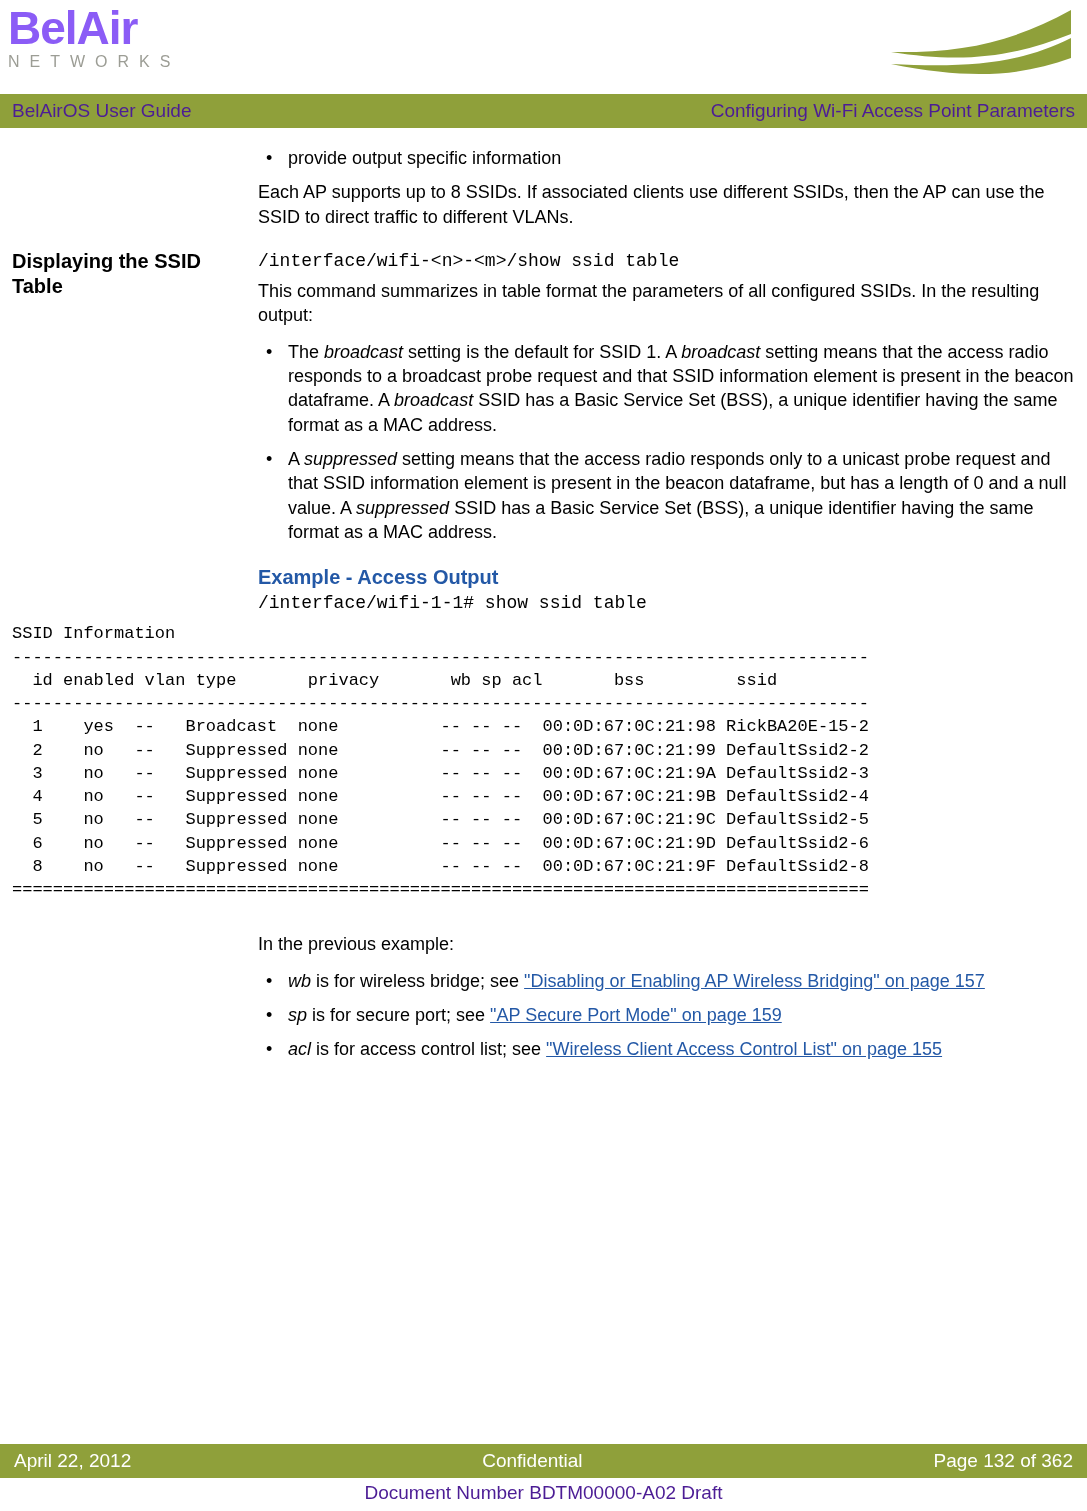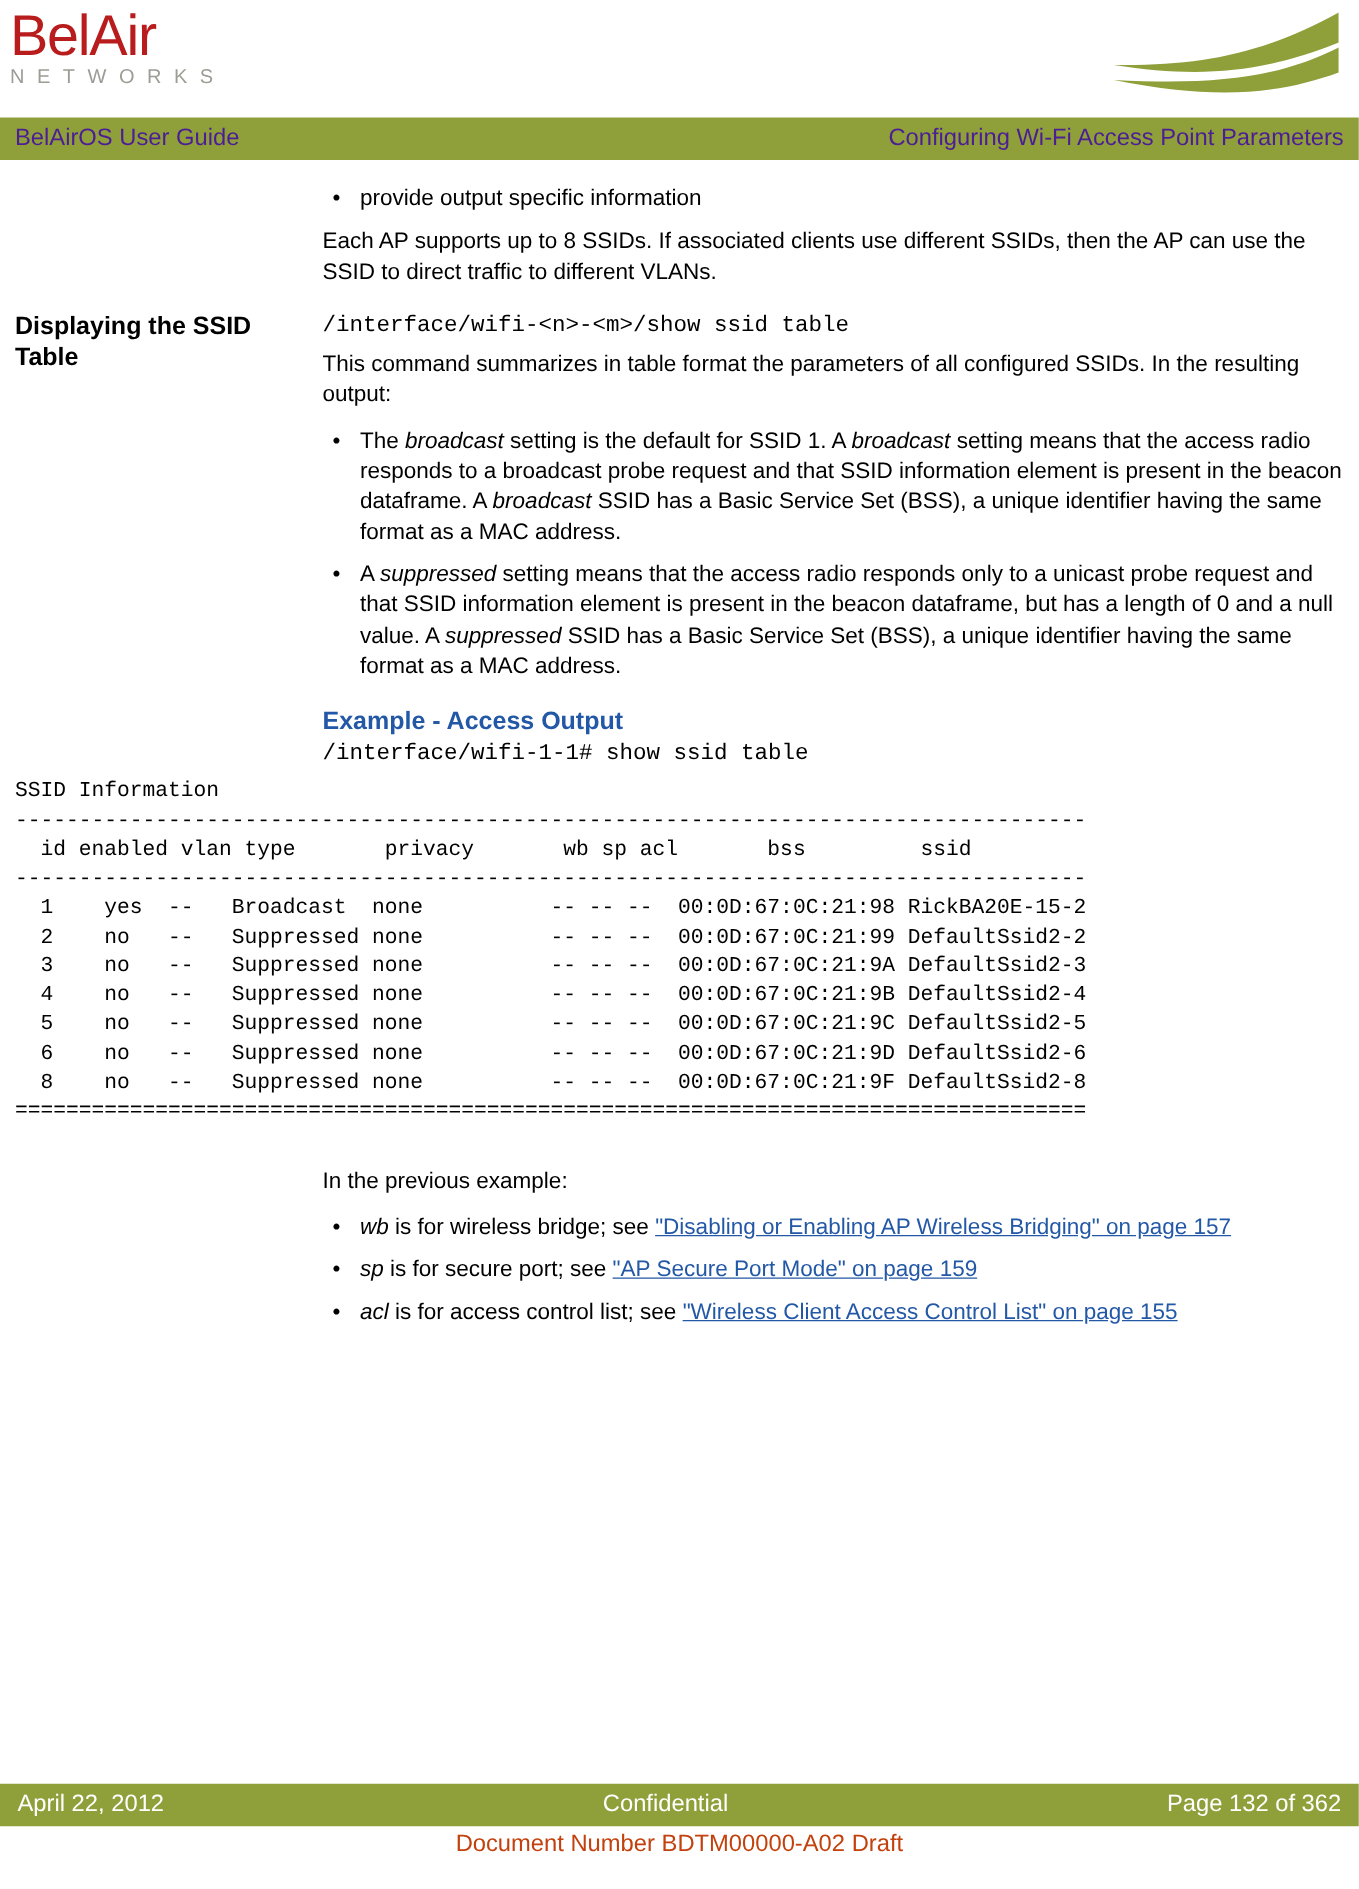--- a/index.html
+++ b/index.html
@@ -19,23 +19,23 @@
   .header-area {
     padding: 8px 16px 0 8px;
     display: flex;
     justify-content: space-between;
     align-items: flex-start;
   }
   .logo-block { }
   .logo-text {
     font-family: Arial, sans-serif;
     font-size: 46px;
-    font-weight: 400;
+    font-weight: 700;
     letter-spacing: -1px;
-    color: #b91c1c;
+    color: #8b5cf6;
     line-height: 0.9;
   }
   .logo-sub {
     font-family: Arial, sans-serif;
     font-size: 16px;
     color: #9c9d95;
     letter-spacing: 10px;
     margin-top: 4px;
   }
   .swoosh {
@@ -106,35 +106,35 @@
     white-space: pre;
     line-height: 1.25;
     margin: 2px 0 0 0;
   }
   .link {
     color: #2358a6;
     text-decoration: underline;
   }
   .footer-bar {
     position: absolute;
-    bottom: 24px;
+    bottom: 7px;
     left: 0;
     right: 0;
   }
   .footer-green {
     background: #8fa03a;
     color: #fff;
     display: flex;
     justify-content: space-between;
     padding: 6px 14px;
     font-size: 19px;
   }
   .footer-doc {
     text-align: center;
-    color: #c2410c;
+    color: #4c1d95;
     font-size: 19px;
     padding-top: 4px;
   }
   .para { margin: 6px 0 12px 0; }
 </style>
 </head>
 <body>
 
 <div class="page">
 

